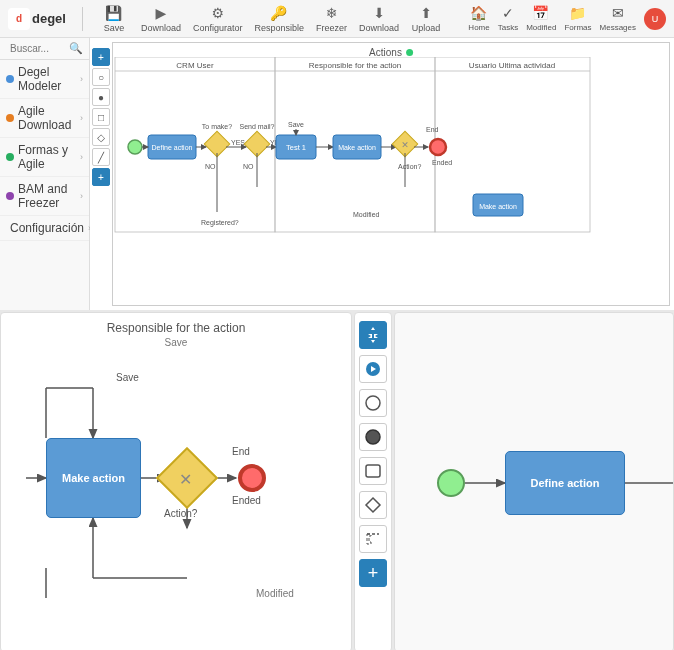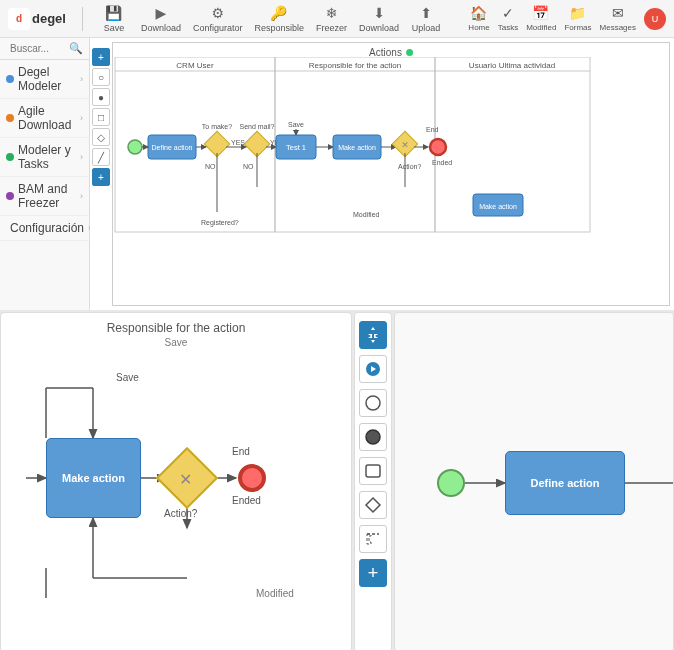--- a/index.html
+++ b/index.html
@@ -419,21 +419,21 @@
         <span class="sidebar-item-label">Degel Modeler</span>
         <span class="sidebar-item-arrow">›</span>
       </div>
       <div class="sidebar-item">
         <span class="sidebar-dot" style="background:#e67e22;"></span>
         <span class="sidebar-item-label">Agile Download</span>
         <span class="sidebar-item-arrow">›</span>
       </div>
       <div class="sidebar-item">
         <span class="sidebar-dot" style="background:#27ae60;"></span>
-        <span class="sidebar-item-label">Modeler y Tasks</span>
+        <span class="sidebar-item-label">Formas y Agile</span>
         <span class="sidebar-item-arrow">›</span>
       </div>
       <div class="sidebar-item">
         <span class="sidebar-dot" style="background:#8e44ad;"></span>
         <span class="sidebar-item-label">BAM and Freezer</span>
         <span class="sidebar-item-arrow">›</span>
       </div>
       <div class="sidebar-item">
         <span class="sidebar-dot" style="background:#95a5a6;"></span>
         <span class="sidebar-item-label">Configuración</span>

